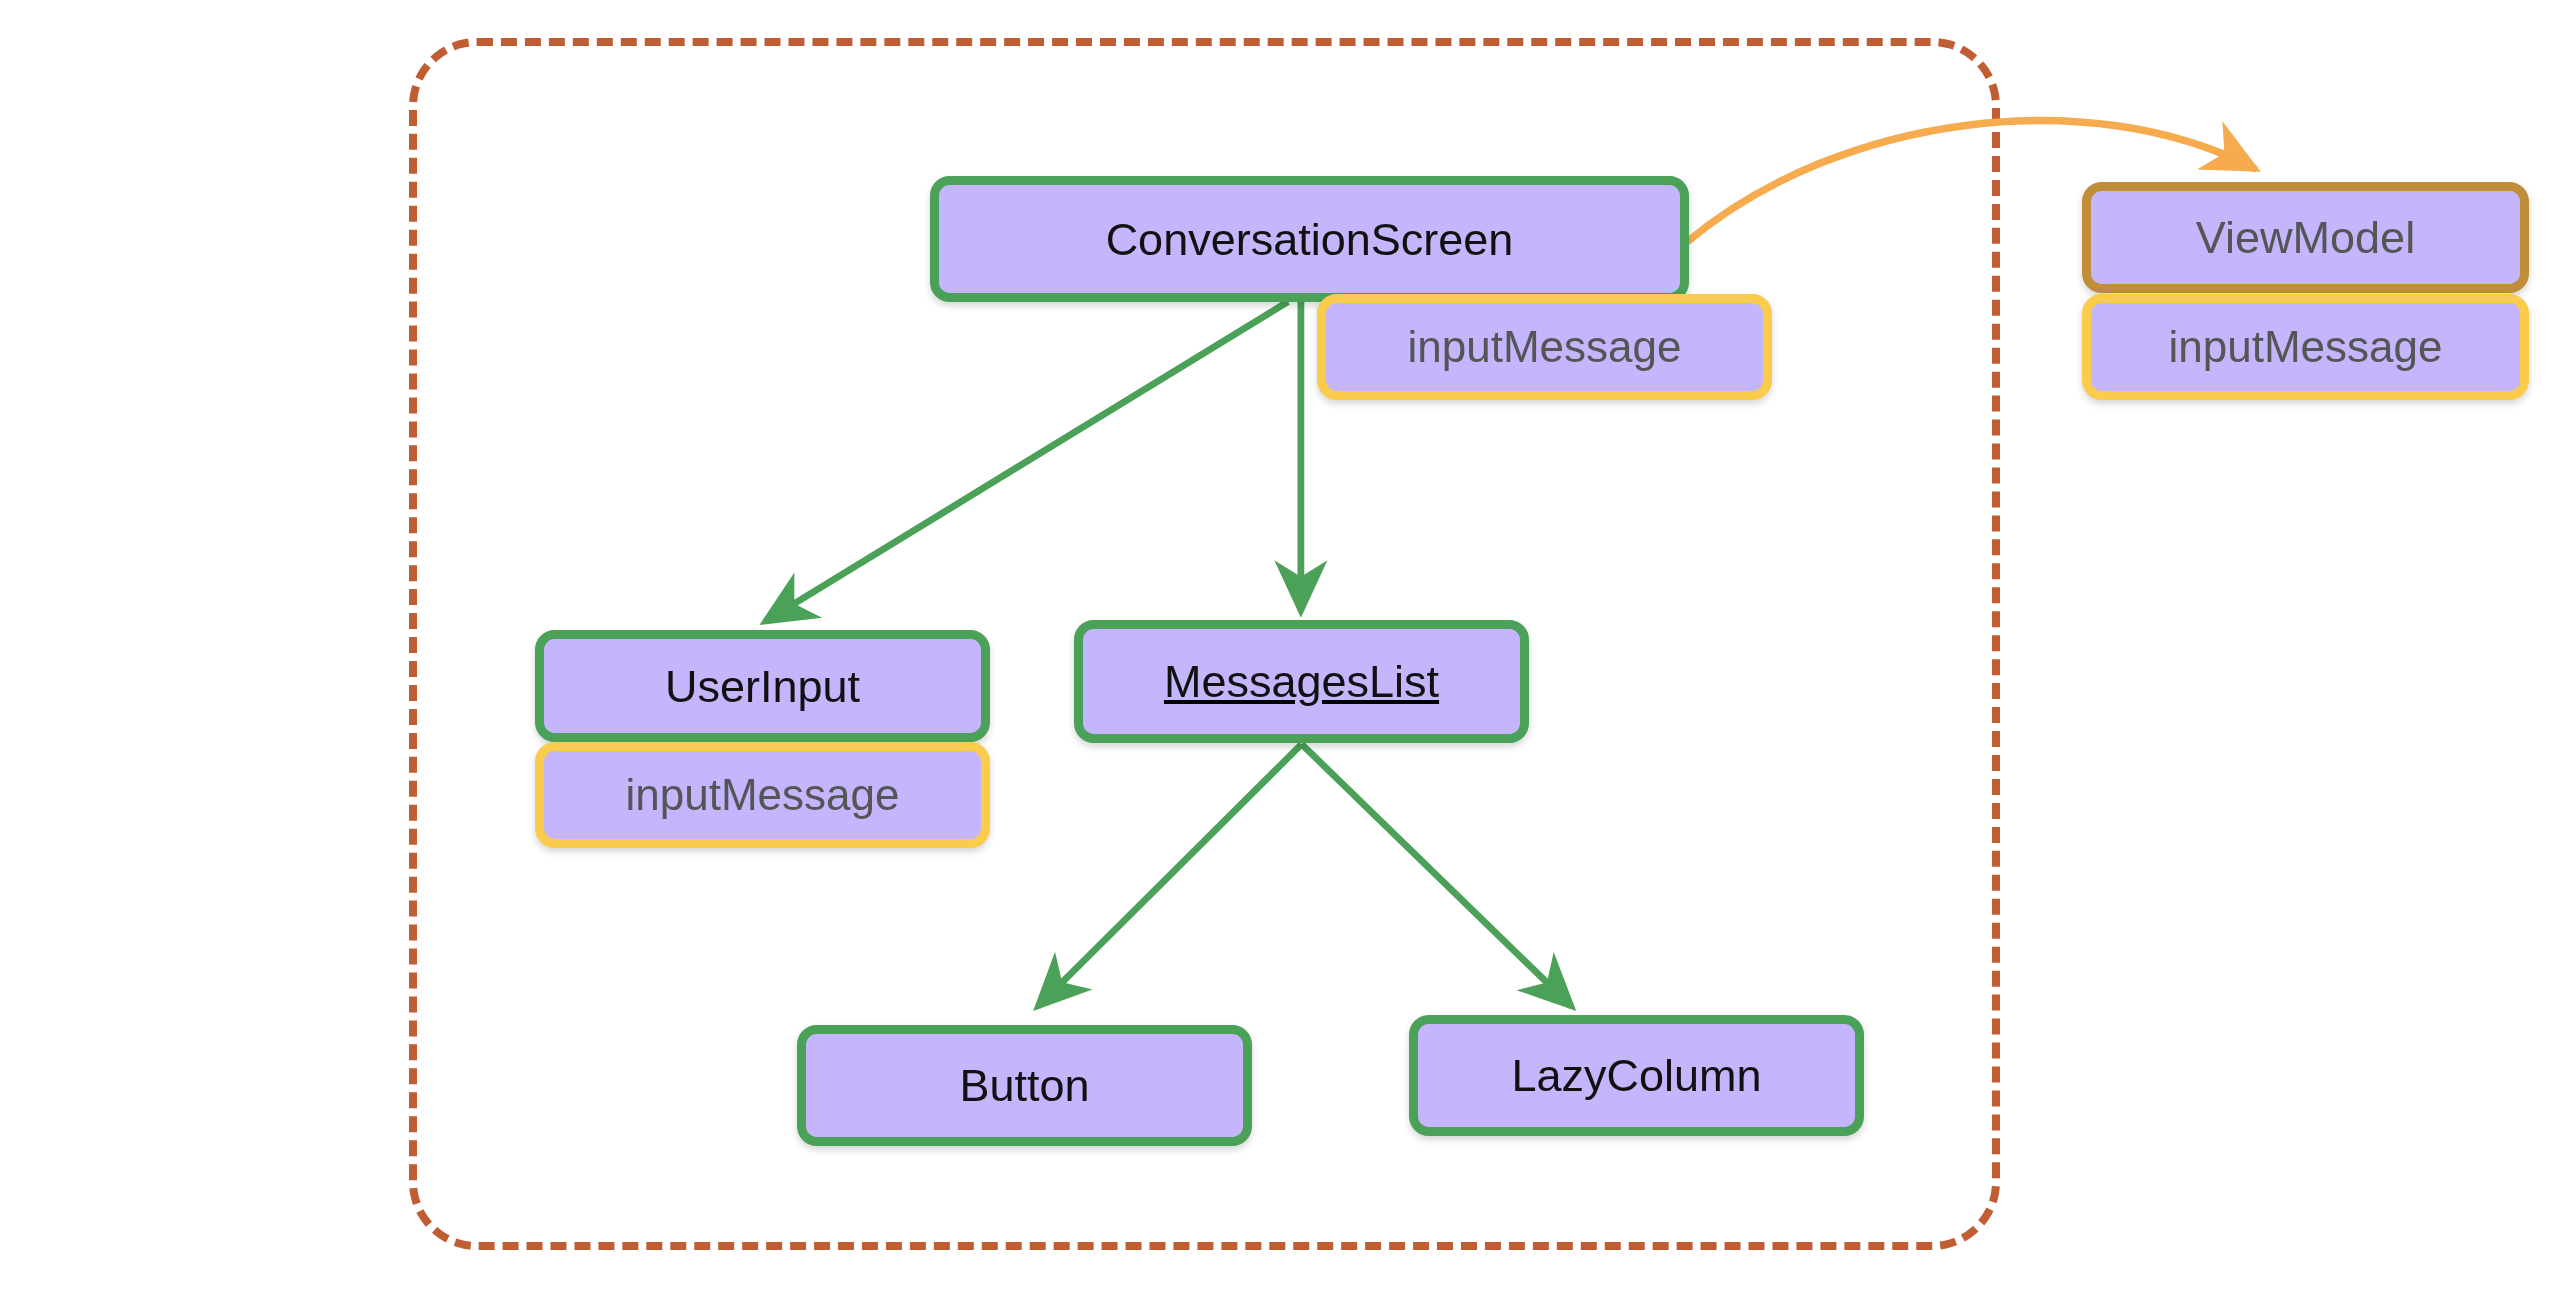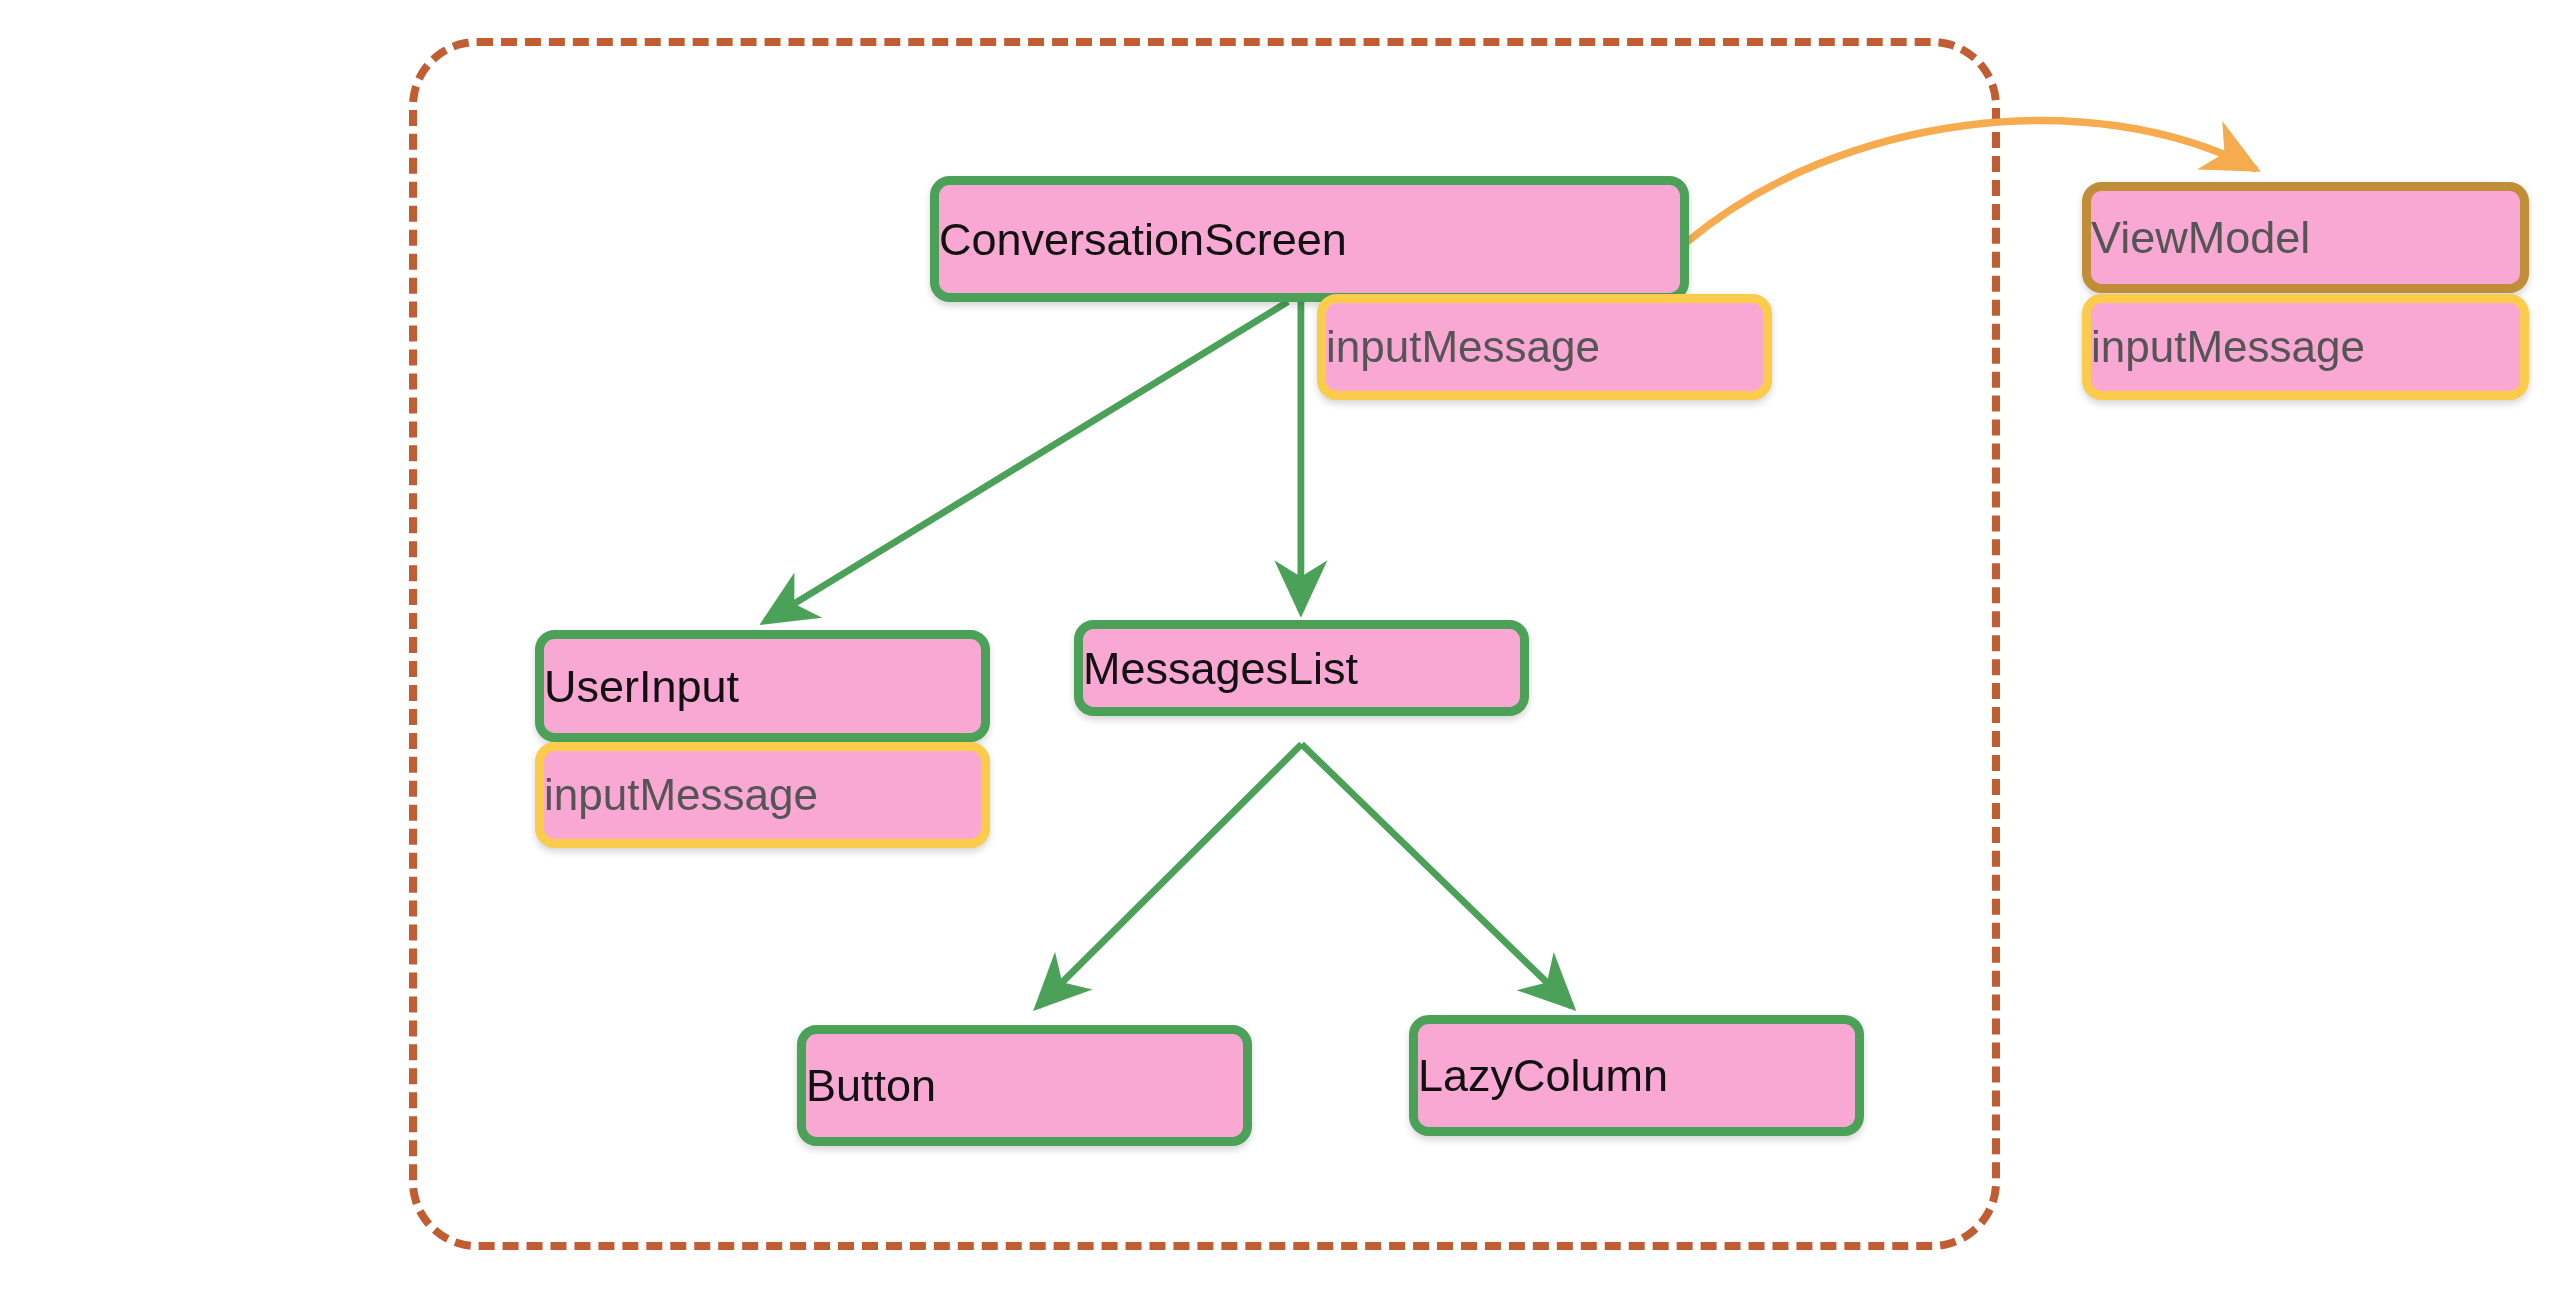--- a/index.html
+++ b/index.html
@@ -46,24 +46,24 @@
     top: 0;
     width: 2576px;
     height: 1308px;
     pointer-events: none;
   }
 
   
   .node {
     position: absolute;
     box-sizing: border-box;
-    background: #f9a8d4;
+    background: #c4b5fd;
     display: flex;
     align-items: center;
-    justify-content: flex-start;
+    justify-content: center;
     border-radius: 19.7px;
     box-shadow: 0 3.8px 7.6px rgba(0,0,0,0.16);
   }
   .node-label {
     white-space: nowrap;
     line-height: 1;
   }
 
   .node.composable {
     border: 9.8px solid #4CA158;
@@ -92,21 +92,21 @@
   
   #node-conversation-screen { left: 930px; top: 176px;  width: 759px; height: 126px; z-index: 4; }
   #node-conversation-state  { left: 1317px; top: 294px;  width: 455px;  height: 106px; z-index: 6; }
 
   #node-viewmodel           { left: 2082px; top: 182px;  width: 447px;  height: 111px; z-index: 4; }
   #node-viewmodel-state     { left: 2082px; top: 294px;  width: 447px;  height: 106px; z-index: 5; }
 
   #node-user-input          { left: 535px;  top: 630px;  width: 455px;  height: 112px; z-index: 4; }
   #node-user-input-state    { left: 535px;  top: 742px;  width: 455px;  height: 106px; z-index: 5; }
 
-  #node-messages-list       { left: 1074px; top: 620px;  width: 455px;  height: 96px; z-index: 4; }
+  #node-messages-list       { left: 1074px; top: 620px;  width: 455px;  height: 123px; z-index: 4; text-decoration: underline; }
 
   #node-button              { left: 797px; top: 1025px; width: 455px;  height: 121px; z-index: 4; }
   #node-lazy-column         { left: 1364px; top: 1015px; width: 455px;  height: 121px; z-index: 4; margin-left: 45px; }
 </style>
 </head>
 <body>
 
 <div id="stage">
 
   <div id="composition-boundary"></div>

